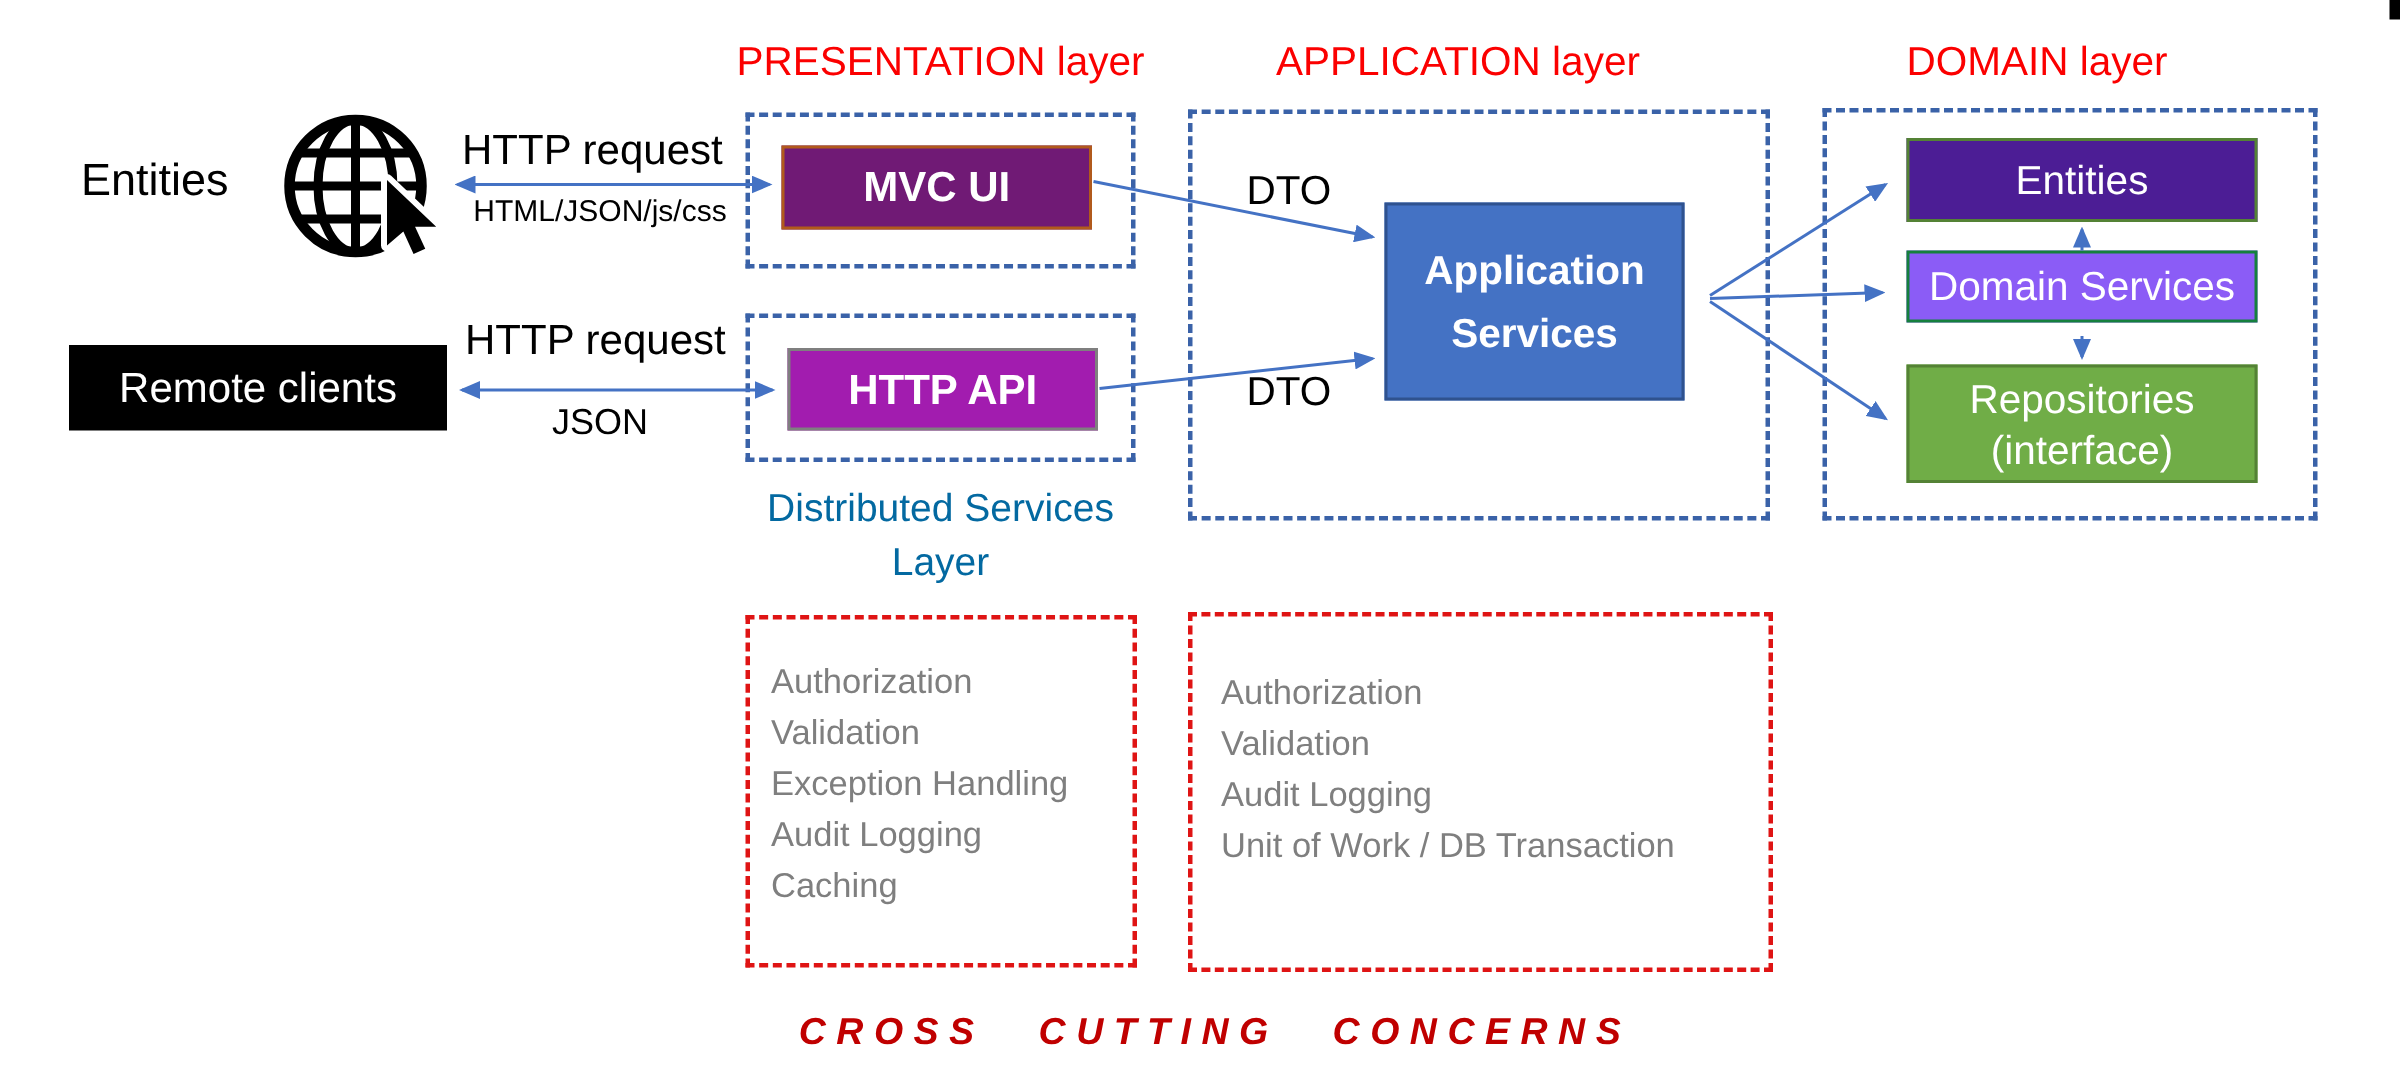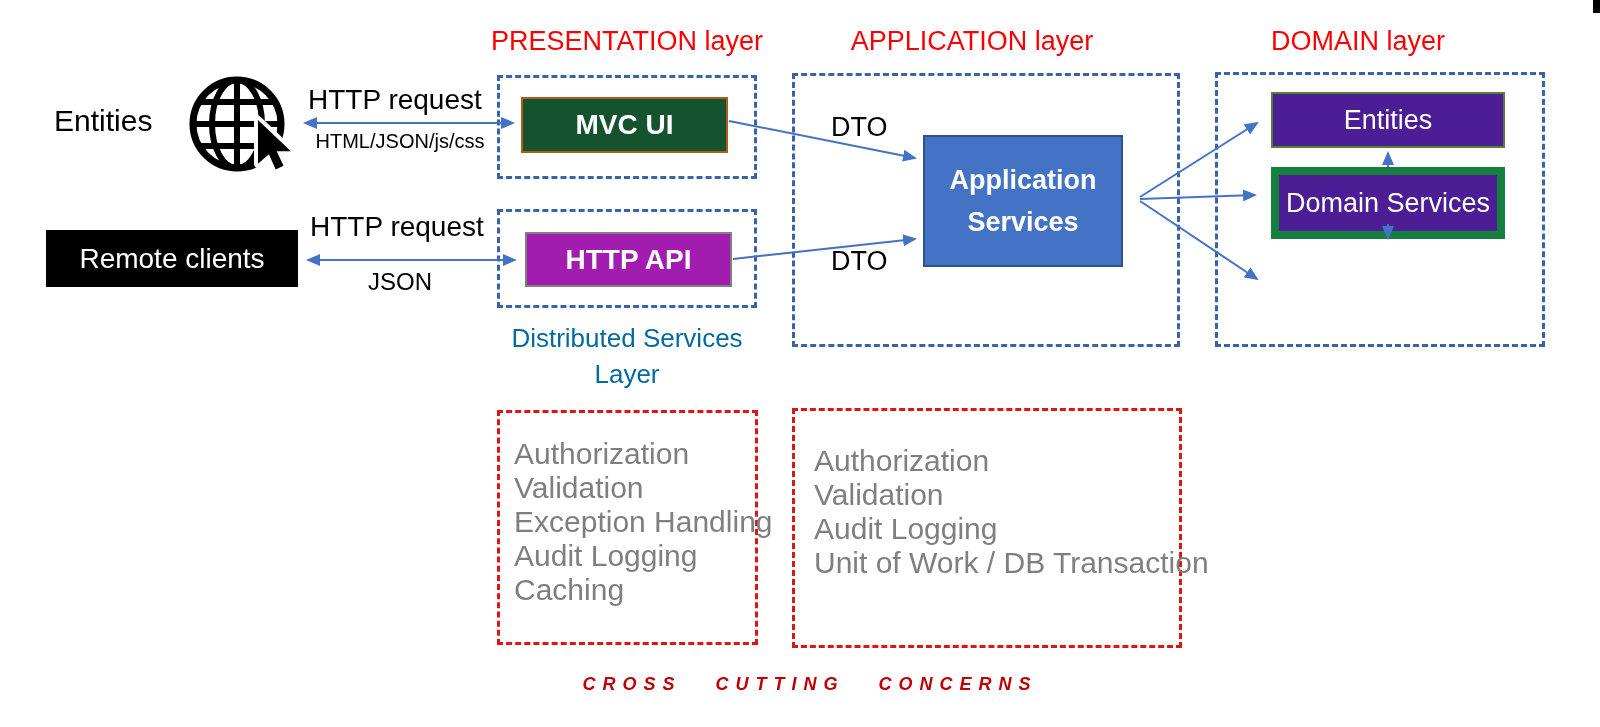--- a/index.html
+++ b/index.html
@@ -33,34 +33,34 @@
     justify-content: center;
     color: #ffffff;
     text-align: center;
   }
   .box-bold { font-weight: bold; }
   .pre { white-space: pre-line; }
   .black-label { color: #000000; white-space: nowrap; }
   .center-text { text-align: center; }
   .gray-list {
     color: #7F7F7F;
-    font-size: 30px;
+    font-size: 23px;
     line-height: 34px;
     white-space: pre-line;
   }
   .red-multiline {
     color: #0369a1;
     font-size: 26px;
     line-height: 36px;
     text-align: center;
     white-space: pre-line;
   }
   #footer-text {
     color: #C00000;
-    font-size: 18px;
+    font-size: 25px;
     font-style: italic;
     font-weight: 600;
     letter-spacing: 7px;
     word-spacing: 22px;
     text-align: center;
     white-space: nowrap;
   }
   svg { display: block; }
   #arrow-overlay { pointer-events: none; }
 </style>
@@ -71,26 +71,28 @@
 
   <div class="abs layer-title" style="left:457px; top:26px; width:340px;">PRESENTATION layer</div>
   <div class="abs layer-title" style="left:802px; top:26px; width:340px;">APPLICATION layer</div>
   <div class="abs layer-title" style="left:1188px; top:26px; width:340px;">DOMAIN layer</div>
 
   <div class="abs dashed-blue" style="left:497px; top:75px; width:260px; height:104px;"></div>
   <div class="abs dashed-blue" style="left:497px; top:209px; width:260px; height:99px;"></div>
   <div class="abs dashed-blue" style="left:792px; top:73px; width:388px; height:274px;"></div>
   <div class="abs dashed-blue" style="left:1215px; top:72px; width:330px; height:275px;"></div>
 
-  <div class="abs solid-box box-bold" style="left:521px; top:97px; width:207px; height:56px; background:#14532d; border:2px solid #B15A1C; font-size:28px;">MVC UI</div>
+  <div class="abs solid-box box-bold" style="left:521px; top:97px; width:207px; height:56px; background:#701a75; border:2px solid #B15A1C; font-size:28px;">MVC UI</div>
   <div class="abs solid-box box-bold" style="left:525px; top:232px; width:207px; height:55px; background:#a21caf; border:2px solid #7F7F7F; font-size:28px;">HTTP API</div>
   <div class="abs solid-box box-bold pre" style="left:923px; top:135px; width:200px; height:132px; background:#4472C4; border:2px solid #2F528F; font-size:27px; line-height:42px;">Application
 Services</div>
   <div class="abs solid-box" style="left:1271px; top:92px; width:234px; height:56px; background:#4c1d95; border:2px solid #548235; font-size:27px;">Entities</div>
-  <div class="abs solid-box" style="left:1271px; top:167px; width:234px; height:72px; background:#4c1d95; border:8px solid #15803d; font-size:27px;">Domain Services</div>
+  <div class="abs solid-box" style="left:1271px; top:167px; width:234px; height:48px; background:#8b5cf6; border:2px solid #15803d; font-size:27px;">Domain Services</div>
+  <div class="abs solid-box pre" style="left:1271px; top:243px; width:234px; height:79px; background:#70AD47; border:2px solid #548235; font-size:27px; line-height:34px;">Repositories
+(interface)</div>
 
   <div class="abs black-label" style="left:54px; top:104px; font-size:30px;">Entities</div>
 
   <svg class="abs" style="left:186px; top:70px;" width="116" height="110" viewBox="0 0 116 110">
     <circle cx="51" cy="54" r="44" fill="none" stroke="#000000" stroke-width="7"></circle>
     <ellipse cx="51" cy="54" rx="25" ry="44" fill="none" stroke="#000000" stroke-width="6"></ellipse>
     <line x1="51" y1="10" x2="51" y2="98" stroke="#000000" stroke-width="6"></line>
     <line x1="14" y1="32" x2="89" y2="32" stroke="#000000" stroke-width="6"></line>
     <line x1="7" y1="54" x2="95" y2="54" stroke="#000000" stroke-width="6"></line>
     <line x1="14" y1="76" x2="89" y2="76" stroke="#000000" stroke-width="6"></line>

